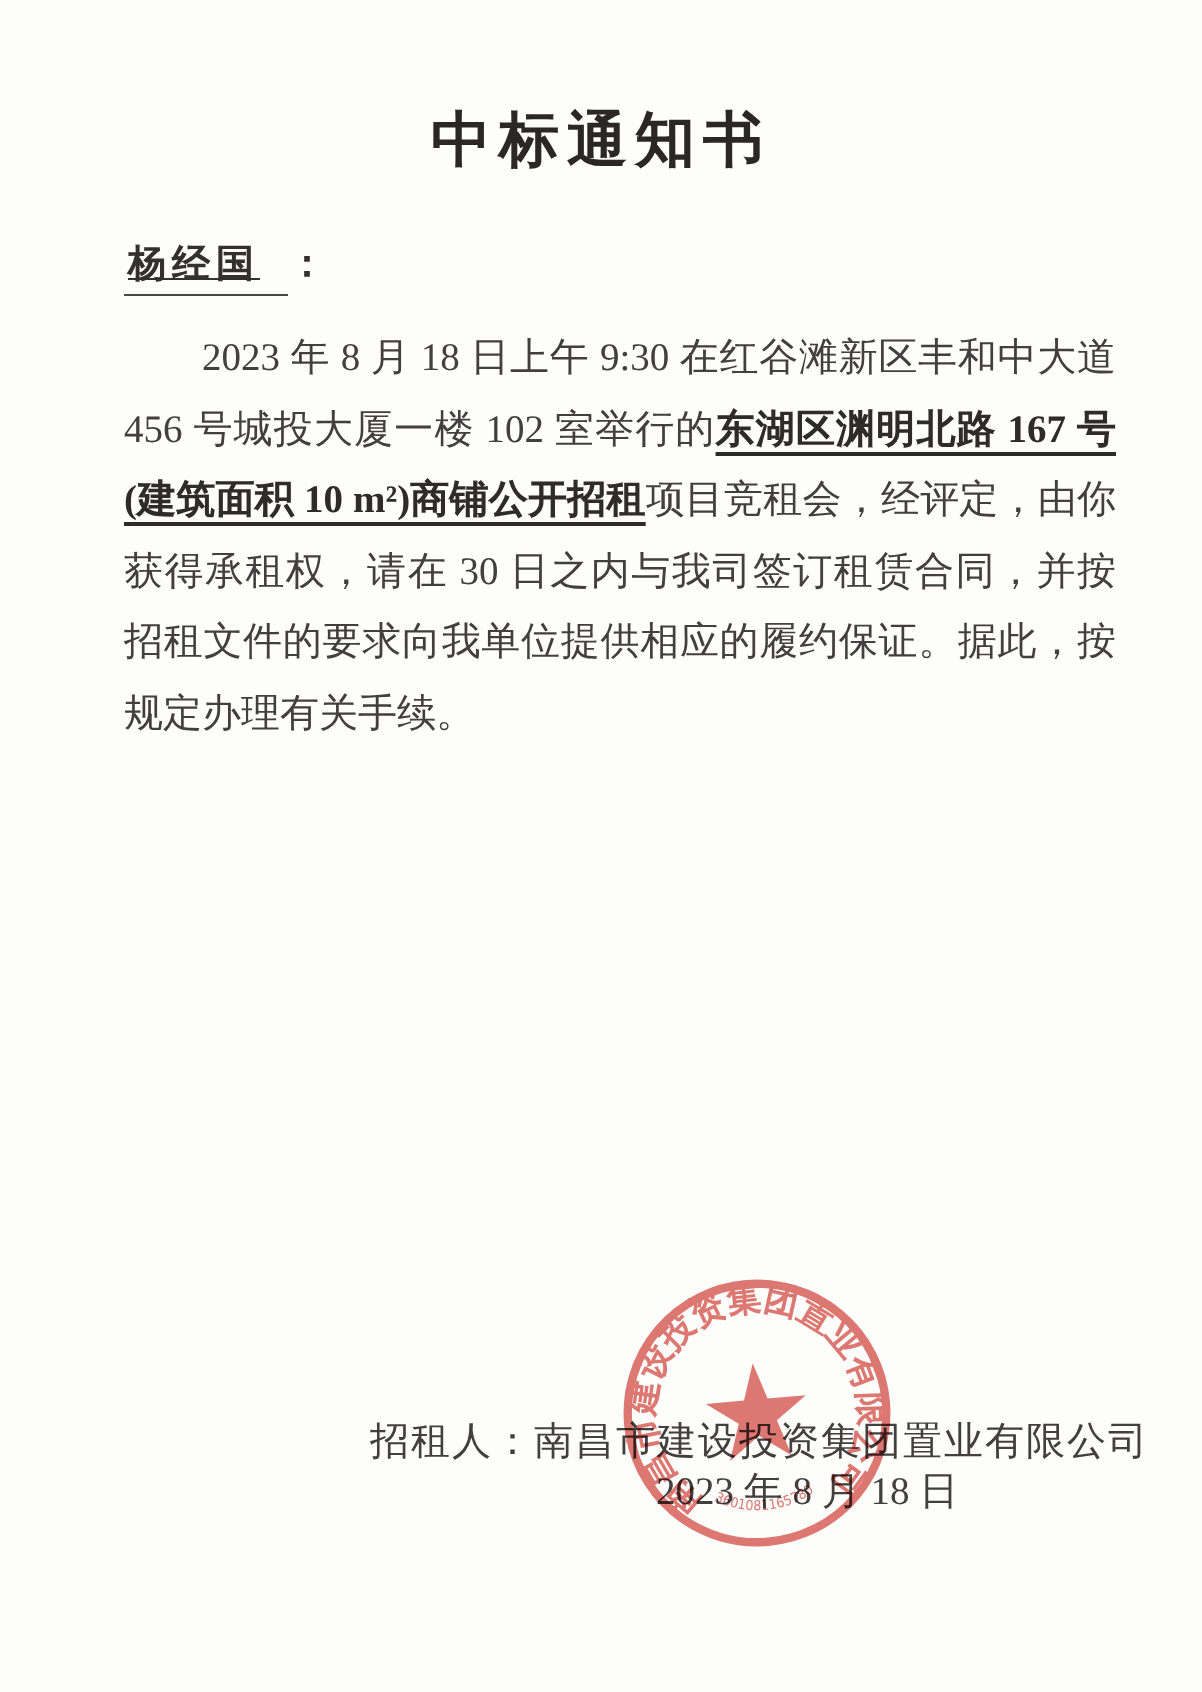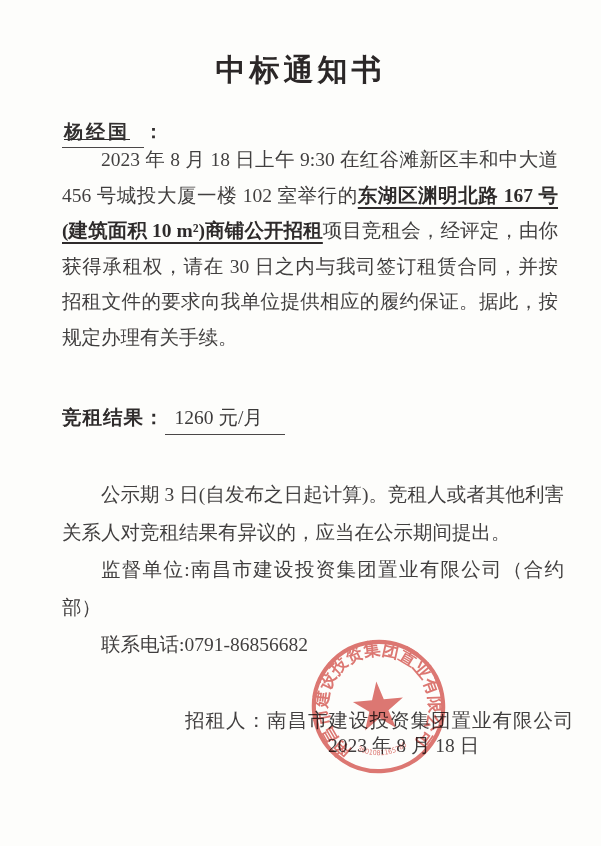--- a/index.html
+++ b/index.html
@@ -33,21 +33,21 @@
   }
   .addressee .name {
     display: inline-block;
     border-bottom: 1.6px solid #4a4747;
     padding: 0 14px 2px 2px;
     letter-spacing: 3px;
     text-decoration: underline;
   }
   .para1 {
     position: absolute;
-    top: 142px; left: 62px;
+    top: 162px; left: 62px;
     width: 496px;
     font-size: 19.5px;
     line-height: 35.6px;
     text-align: justify;
     text-indent: 2em;
     color: #413f3f;
   }
   .bold-ul {
     font-weight: bold;
     color: #2e2b2b;
@@ -121,29 +121,21 @@
   <h1 class="doc-title">中标通知书</h1>
 
   <div class="addressee">
     <span class="name">杨经国</span><span>：</span>
   </div>
 
   <div class="para1">
     <span>2023 年 8 月 18 日上午 9:30 在红谷滩新区丰和中大道 456 号城投大厦一楼 102 室举行的</span><span class="bold-ul">东湖区渊明北路 167 号(建筑面积 10 m²)商铺公开招租</span><span>项目竞租会，经评定，由你获得承租权，请在 30 日之内与我司签订租赁合同，并按招租文件的要求向我单位提供相应的履约保证。据此，按规定办理有关手续。</span>
   </div>
 
-  <div class="result-line">
-    <span class="label">竞租结果：</span><span class="value">1260 元/月</span>
-  </div>
 
-  <div class="notice">
-    <p>公示期 3 日(自发布之日起计算)。竞租人或者其他利害关系人对竞租结果有异议的，应当在公示期间提出。</p>
-    <p>监督单位:南昌市建设投资集团置业有限公司（合约部）</p>
-    <p>联系电话:0791-86856682</p>
-  </div>
 
   <div class="sig-lessor">
     <span>招租人：</span><span>南昌市建设投资集团置业有限公司</span>
   </div>
 
   <div class="sig-date">2023 年 8 月 18 日</div>
 
   <svg class="seal" viewBox="0 0 200 200" xmlns="http://www.w3.org/2000/svg">
     <circle cx="100" cy="100" r="93" fill="none" stroke-width="6" stroke="#d5524c"></circle>
     <polygon points="100,64 108.5,90.3 136.1,90.3 113.8,106.5 122.3,132.7 100,116.5 77.7,132.7 86.2,106.5 63.9,90.3 91.5,90.3" fill="#d5524c"></polygon>

